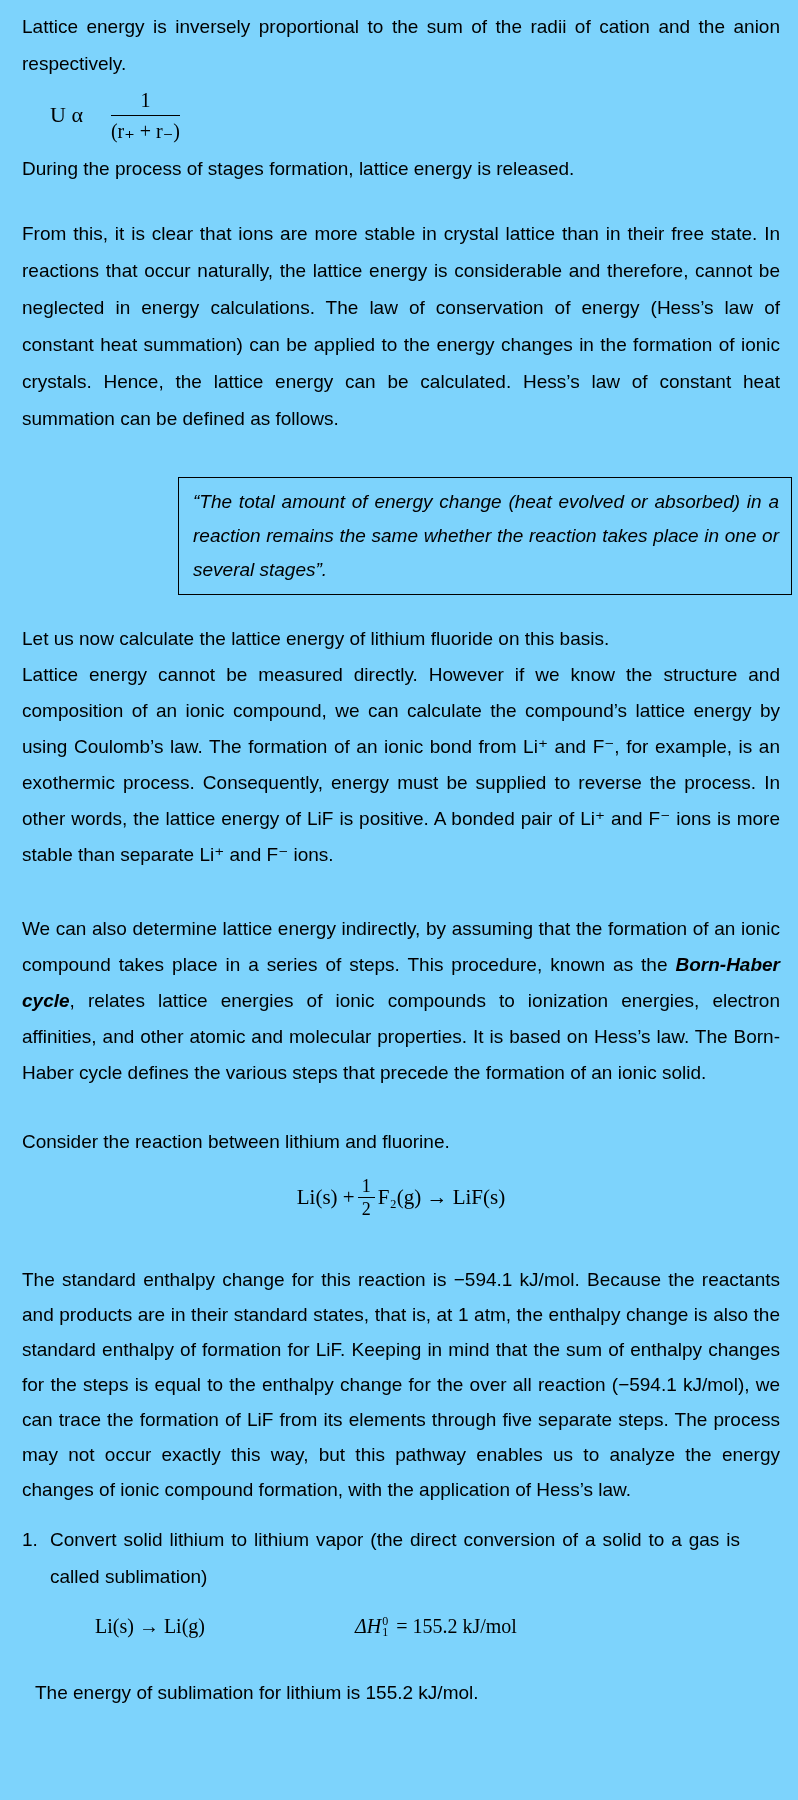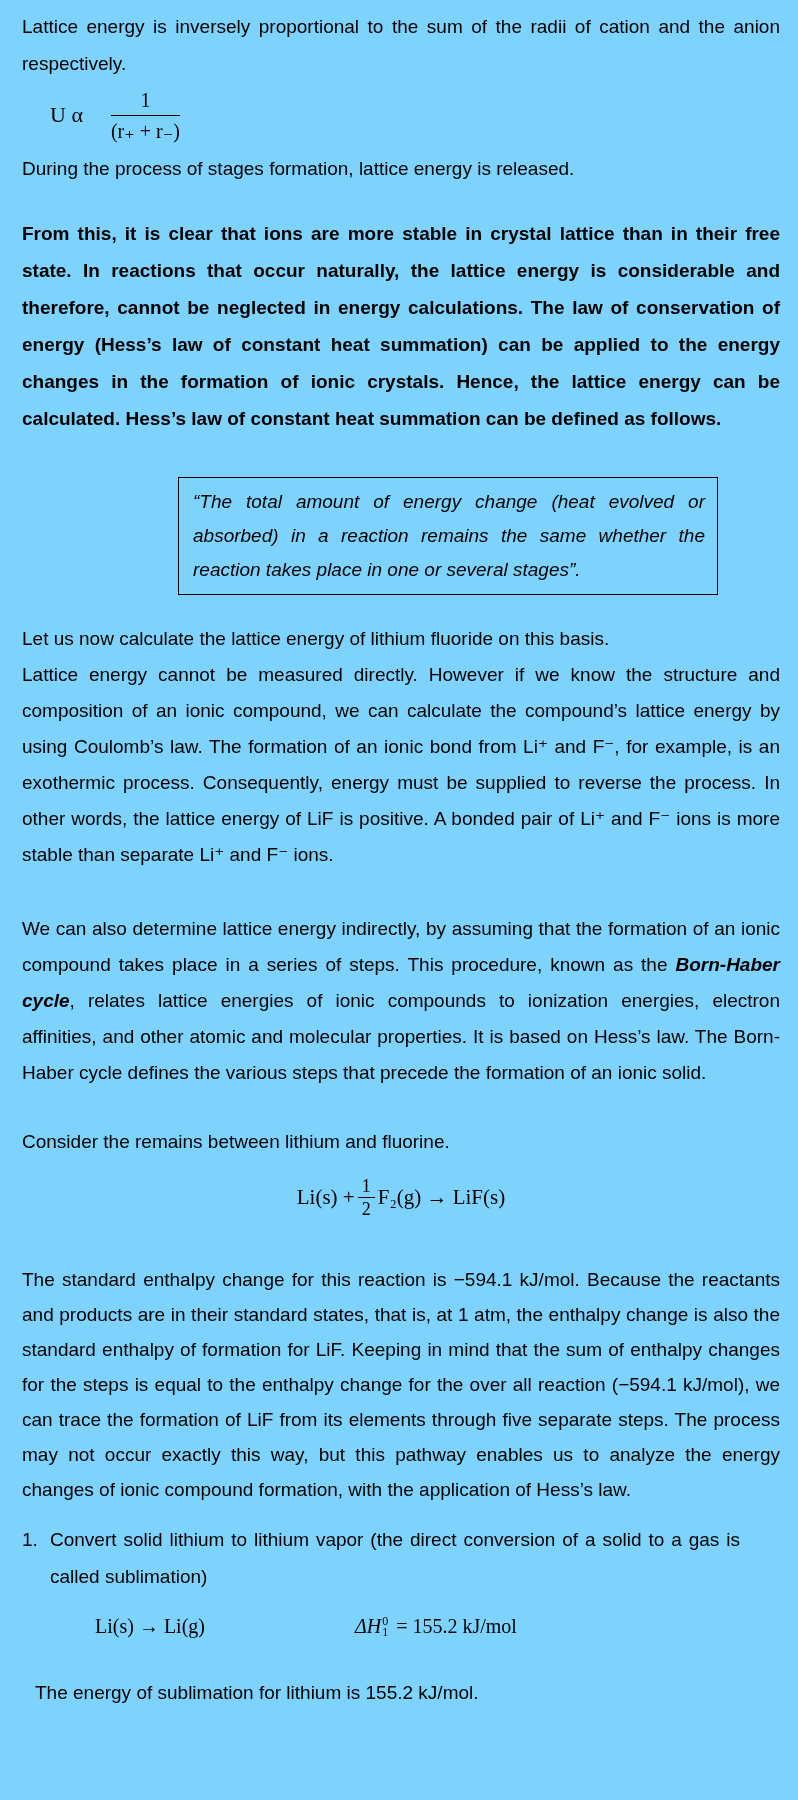--- a/index.html
+++ b/index.html
@@ -34,25 +34,25 @@
     flex-direction: column;
     text-align: center;
     vertical-align: middle;
     margin-left: 10px;
     font-size: 20px;
   }
   .frac .num { display: block; border-bottom: 1px solid #000; padding: 2px 8px 3px 8px; line-height: 24px; }
   .frac .den { display: block; padding-top: 2px; line-height: 26px; }
 
   .p-during { margin-top: 6px; }
-  .p-fromthis { margin-top: 28px; font-weight: bold; }
+  .p-fromthis { margin-top: 28px; }
 
   .quote-box {
     margin: 40px 0 0 156px;
-    width: 540px;
+    width: 614px;
     box-sizing: border-box;
     border: 1px solid #000000;
     padding: 7px 12px 7px 14px;
   }
   .quote-box p {
     font-style: italic;
     line-height: 34px;
     text-align: justify;
   }
 
@@ -132,21 +132,21 @@
   <div class="quote-box">
     <p>“The total amount of energy change (heat evolved or absorbed) in a reaction remains the same whether the reaction takes place in one or several stages”.</p>
   </div>
 
   <p class="para p-letus">Let us now calculate the lattice energy of lithium fluoride on this basis.</p>
 
   <p class="para justify p-measure">Lattice energy cannot be measured directly. However if we know the structure and composition of an ionic compound, we can calculate the compound’s lattice energy by using Coulomb’s law. The formation of an ionic bond from Li⁺ and F⁻, for example, is an exothermic process. Consequently, energy must be supplied to reverse the process. In other words, the lattice energy of LiF is positive. A bonded pair of Li⁺ and F⁻ ions is more stable than separate Li⁺ and F⁻ ions.</p>
 
   <p class="para justify p-born"><span>We can also determine lattice energy indirectly, by assuming that the formation of an ionic compound takes place in a series of steps. This procedure, known as the </span><span class="term-bold">Born-Haber cycle</span><span>, relates lattice energies of ionic compounds to ionization energies, electron affinities, and other atomic and molecular properties. It is based on Hess’s law. The Born-Haber cycle defines the various steps that precede the formation of an ionic solid.</span></p>
 
-  <p class="para p-consider">Consider the remains between lithium and fluorine.</p>
+  <p class="para p-consider">Consider the reaction between lithium and fluorine.</p>
 
   <div class="eq2">
     <span>Li(s) +</span>
     <span class="frac">
       <span class="num">1</span>
       <span class="den">2</span>
     </span>
     <span>F₂(g) → LiF(s)</span>
   </div>
 

